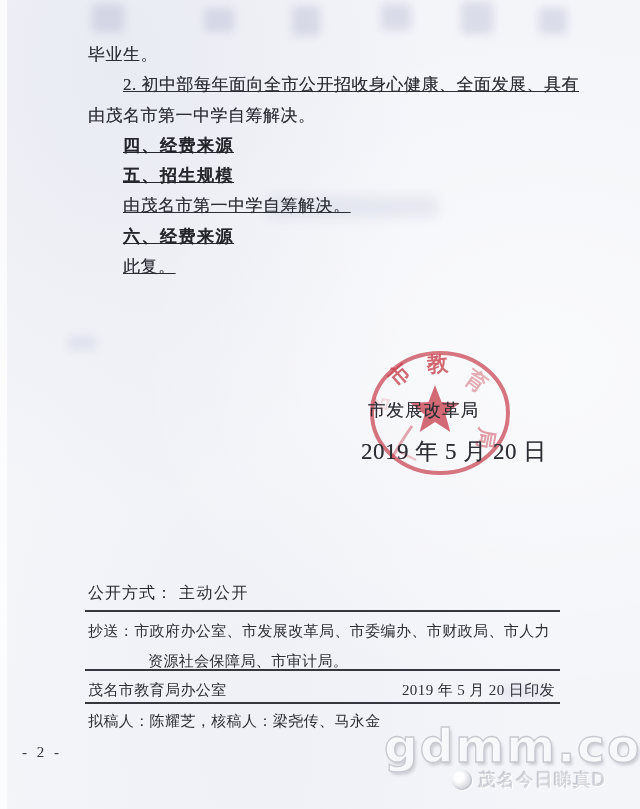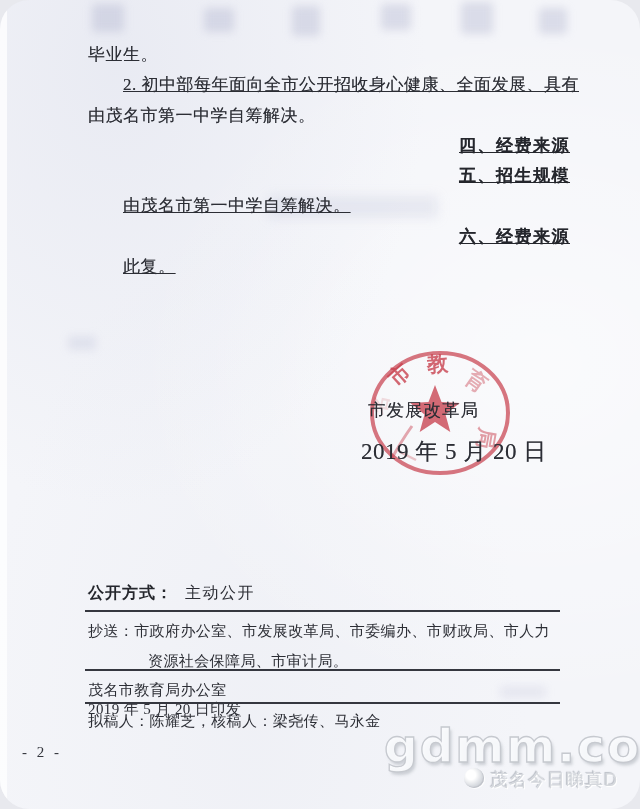--- a/index.html
+++ b/index.html
@@ -8,79 +8,78 @@
     width:640px;height:809px;
     margin:0 auto;
     overflow:hidden;
     background:
       radial-gradient(ellipse at 18% 8%, rgba(216,219,233,.40), transparent 42%),
       radial-gradient(ellipse at 85% 45%, rgba(255,255,255,.55), transparent 55%),
       radial-gradient(ellipse at 40% 90%, rgba(230,232,240,.35), transparent 50%),
       #f4f5f9;
     font-family:"Liberation Serif","DejaVu Serif",serif;
     color:#2e3036;
-    border-radius:29px;
   }
   .page::before{
     content:"";position:absolute;left:0;top:0;width:7px;height:100%;
     background:rgba(255,255,255,.75);
   }
   
   .doc-body{
     position:absolute;left:88px;top:40px;width:482px;
     font-size:17px;line-height:30.3px;letter-spacing:.5px;
     color:#2c2e35;
     text-shadow:0 0 .6px rgba(44,46,53,.55);
   }
   .doc-line{white-space:nowrap;}
   .doc-line.indent{padding-left:35px;text-decoration:underline;}
   .doc-line.heading{
     font-family:"Liberation Sans","DejaVu Sans",sans-serif;
-    font-weight:bold;color:#24262c;letter-spacing:1.5px;text-align:right;
+    font-weight:bold;color:#24262c;letter-spacing:1.5px;
   }
   
   .sig-org{
     position:absolute;left:368px;top:398px;z-index:3;
     font-size:17.5px;letter-spacing:1px;color:#2c2e35;white-space:nowrap;
     text-shadow:0 0 .6px rgba(44,46,53,.55);
   }
   .sig-date{
     position:absolute;left:361px;top:436px;z-index:3;
     font-size:23px;letter-spacing:.5px;color:#2c2e35;white-space:nowrap;
     text-shadow:0 0 .6px rgba(44,46,53,.55);
   }
   .seal{position:absolute;left:358px;top:340px;z-index:2;filter:blur(.3px);}
   .seal text{font-family:"Liberation Serif",serif;font-weight:bold;}
   
   .pub-row{position:absolute;left:88px;top:583px;white-space:nowrap;font-size:16px;}
-  .pub-label{font-family:"Liberation Sans","DejaVu Sans",sans-serif;font-weight:bold;color:#25272d;letter-spacing:1px;}
-  .pub-value{margin-left:12px;color:#2c2e35;letter-spacing:1.5px;}
+  .pub-label{font-family:"Liberation Sans","DejaVu Sans",sans-serif;font-weight:normal;color:#25272d;letter-spacing:1px;}
+  .pub-value{margin-left:6px;color:#2c2e35;letter-spacing:1.5px;}
   .rule{position:absolute;left:85px;width:475px;height:2px;background:#35373f;}
   .rule-1{top:610px;} .rule-2{top:669px;} .rule-3{top:702px;}
   .cc-line1{position:absolute;left:88px;top:622px;font-size:15px;letter-spacing:.4px;white-space:nowrap;color:#2c2e35;}
   .cc-line2{position:absolute;left:148px;top:652px;font-size:15px;letter-spacing:.4px;white-space:nowrap;color:#2c2e35;}
   .office-row{
     position:absolute;left:88px;top:681px;width:467px;
-    display:flex;justify-content:center;
-    font-size:15px;letter-spacing:.4px;white-space:nowrap;color:#2c2e35;flex-direction:column;
+    display:flex;justify-content:space-between;
+    font-size:15px;letter-spacing:.4px;white-space:nowrap;color:#2c2e35;
   }
   .drafter-row{position:absolute;left:88px;top:712px;font-size:15px;letter-spacing:.4px;white-space:nowrap;color:#2c2e35;}
   .page-num{position:absolute;left:22px;top:744px;font-size:15px;letter-spacing:3px;color:#33353c;}
   
   .wm-site{
     position:absolute;left:384px;top:722px;z-index:4;
     font-family:"DejaVu Sans","Liberation Sans",sans-serif;
     font-size:47px;font-weight:bold;letter-spacing:2px;line-height:1;
     color:rgba(250,251,253,.92);
     -webkit-text-stroke:1.3px #c6c9cf;
     text-shadow:2px 3px 3px rgba(172,176,184,.55);
   }
   .wm-brand{
-    position:absolute;left:464px;top:768px;z-index:4;
-    display:flex;gap:6px;
+    position:absolute;left:452px;top:768px;z-index:4;
+    display:flex;align-items:center;gap:6px;
     font-family:"Liberation Sans","DejaVu Sans",sans-serif;
     font-size:18px;letter-spacing:1px;
     color:#d5d8dd;
     text-shadow:1px 1px 0 #ffffff,-1px -1px 1px #b9bdc5;
   }
   .wm-logo{
     width:20px;height:20px;border-radius:50%;
     background:radial-gradient(circle at 35% 35%, #ffffff 25%, #d9dce1 60%, #c9ccd2 100%);
     box-shadow:inset -1px -1px 1px #bfc2c9, 1px 1px 1px #ffffff;
   }

